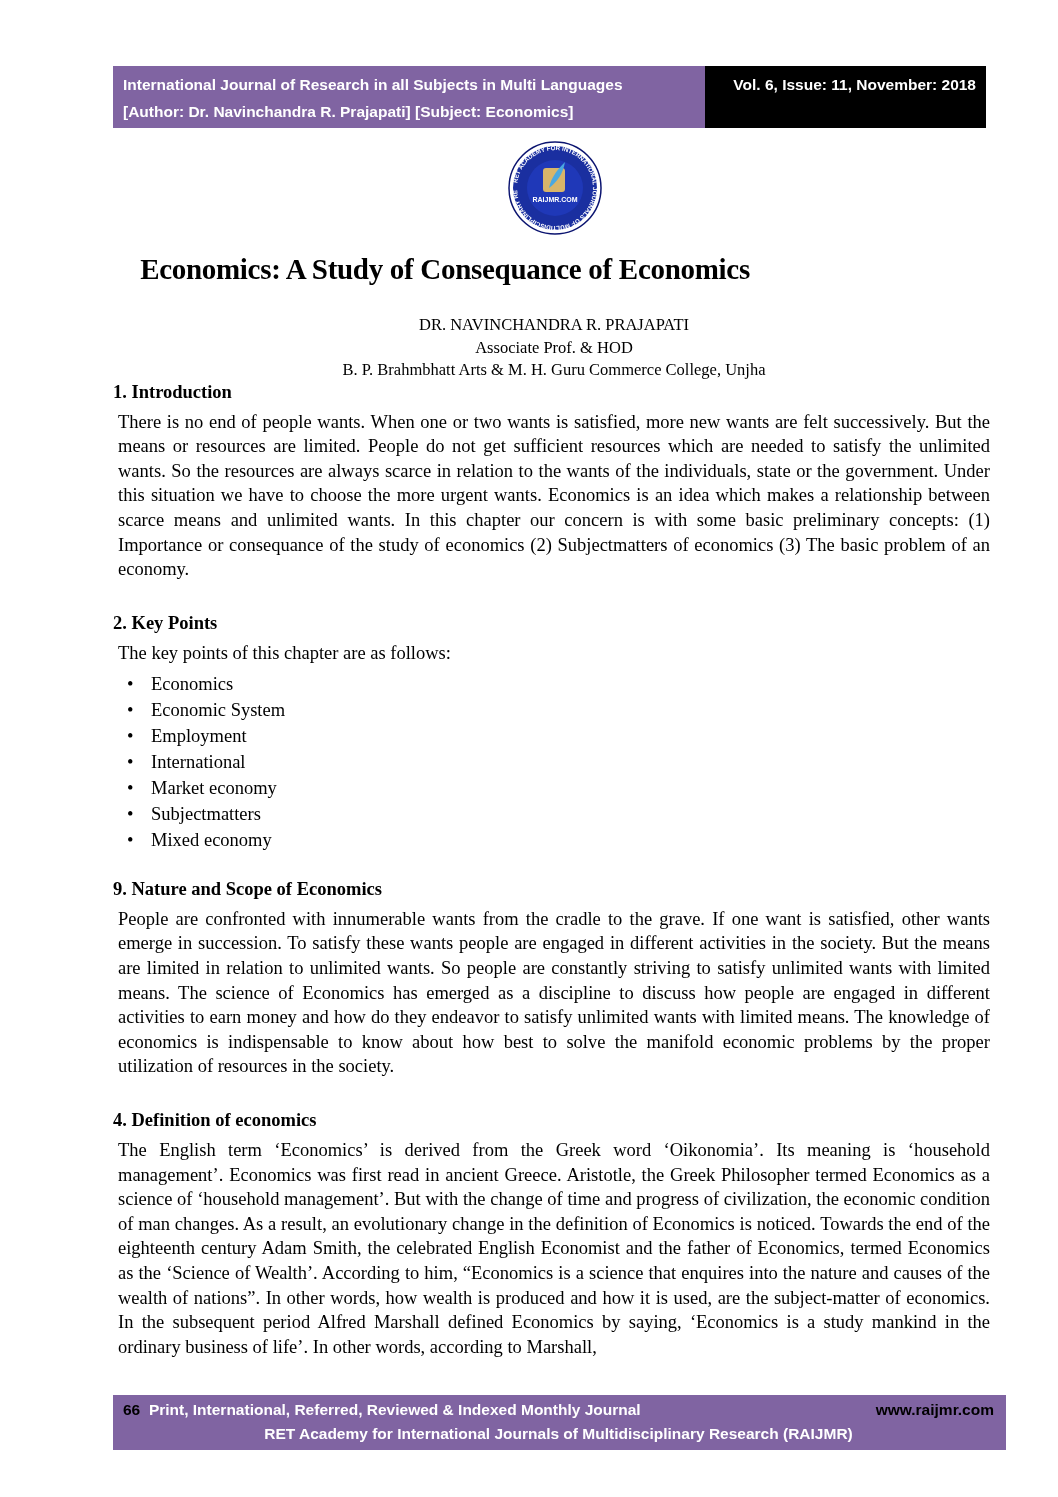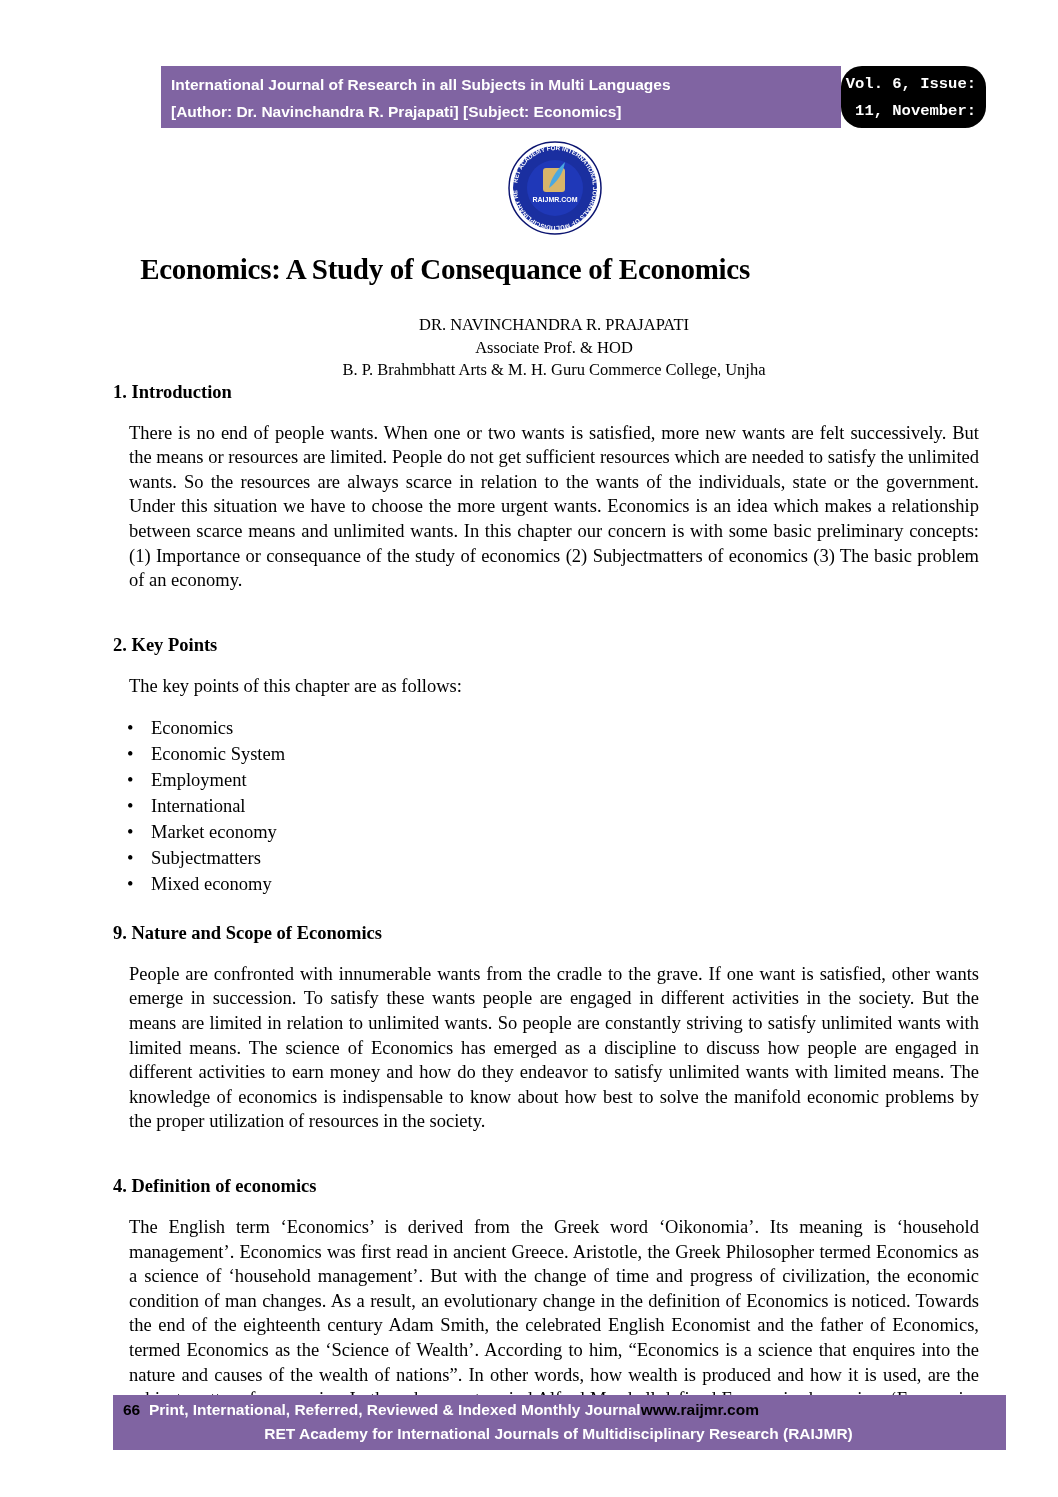--- a/index.html
+++ b/index.html
@@ -1,31 +1,31 @@
 <!DOCTYPE html>
 <html><head>
 <meta charset="utf-8">
 <style>
   html, body { margin: 0; padding: 0; background: #ffffff; }
   body { width: 1058px; height: 1497px; position: relative; overflow: hidden; font-family: "Liberation Serif", serif; color: #000; }
   .header { position: absolute; left: 113px; top: 66px; width: 873px; height: 62px; display: flex; }
-  .header-left { background: #8064a2; width: 680px; color: #fff; font-family: "Liberation Sans", sans-serif; font-weight: bold; font-size: 15.5px; padding: 5px 0 0 10px; box-sizing: border-box; line-height: 27px; margin-left: 48px; }
-  .header-right { background: #000; flex: 1; color: #fff; font-family: Liberation Mono, monospace; font-weight: bold; font-size: 15.5px; text-align: right; padding: 5px 10px 0 0; box-sizing: border-box; line-height: 27px; border-radius: 21px; }
+  .header-left { background: #8064a2; width: 592px; color: #fff; font-family: "Liberation Sans", sans-serif; font-weight: bold; font-size: 15.5px; padding: 5px 0 0 10px; box-sizing: border-box; line-height: 27px; }
+  .header-right { background: #000; flex: 1; color: #fff; font-family: Liberation Sans, sans-serif; font-weight: bold; font-size: 15.5px; text-align: right; padding: 5px 10px 0 0; box-sizing: border-box; line-height: 27px; }
   .logo { position: absolute; left: 507px; top: 140px; width: 96px; height: 96px; }
   .title { position: absolute; left: 0; width: 890px; top: 253px; text-align: center; font-weight: bold; font-size: 29px; letter-spacing: -0.3px; }
   .author-block { position: absolute; left: 0; width: 1108px; top: 314px; text-align: center; font-size: 16.5px; line-height: 22.5px; }
   .content { position: absolute; left: 113px; top: 380px; width: 882px; font-size: 18.5px; line-height: 24.6px; }
   .content h2 { font-size: 18.5px; font-weight: bold; margin: 0; line-height: 24.6px; }
-  .content p { margin: 16px; text-align: justify; }
+  .content p { margin: 5px; text-align: justify; }
   .gap { height: 24.6px; }
   .content ul { margin: 0; padding: 0; list-style: none; }
   .content li { position: relative; padding-left: 38px; line-height: 26px; }
   .content li .bullet { position: absolute; left: 14px; top: 0; }
   .footer { position: absolute; left: 113px; top: 1395px; width: 893px; height: 55px; background: #8064a2; color: #000; font-family: "Liberation Sans", sans-serif; font-weight: bold; font-size: 15.5px; box-sizing: border-box; padding: 3px 12px 0 10px; }
-  .footer-row1 { display: flex; justify-content: flex-start; line-height: 24px; }
+  .footer-row1 { display: flex; justify-content: space-between; line-height: 24px; }
   .footer-row2 { text-align: center; line-height: 24px; color: #fff; }
   .footer-row1 .pn { color: #000; }
   .footer-row1 .desc { color: #fff; }
   .footer-row1 .url { color: #000; }
 </style>
 </head>
 <body>
 
 <div class="header">
   <div class="header-left">

